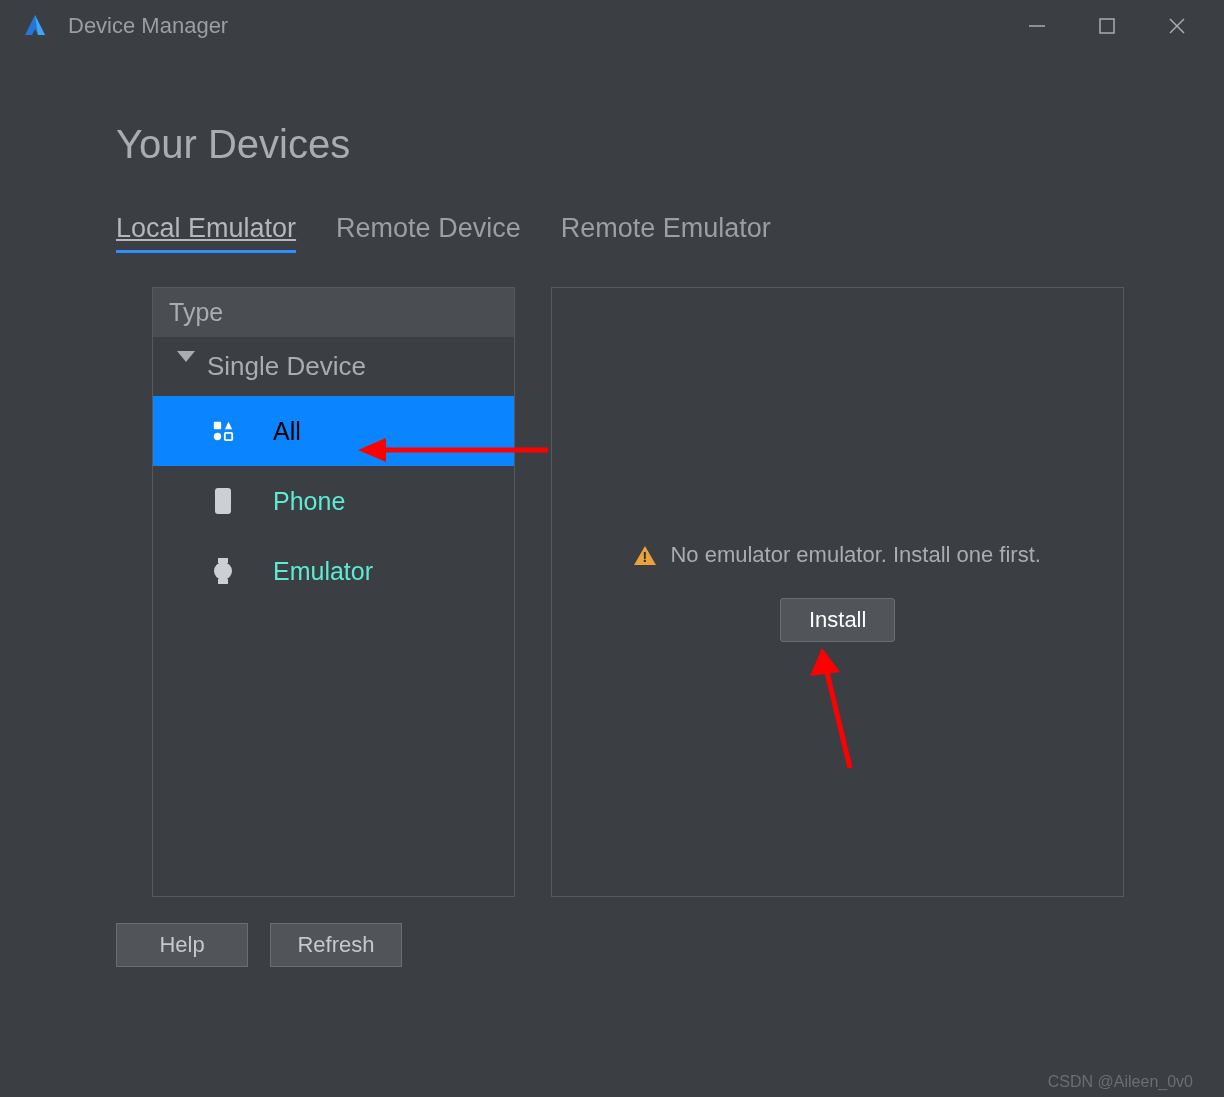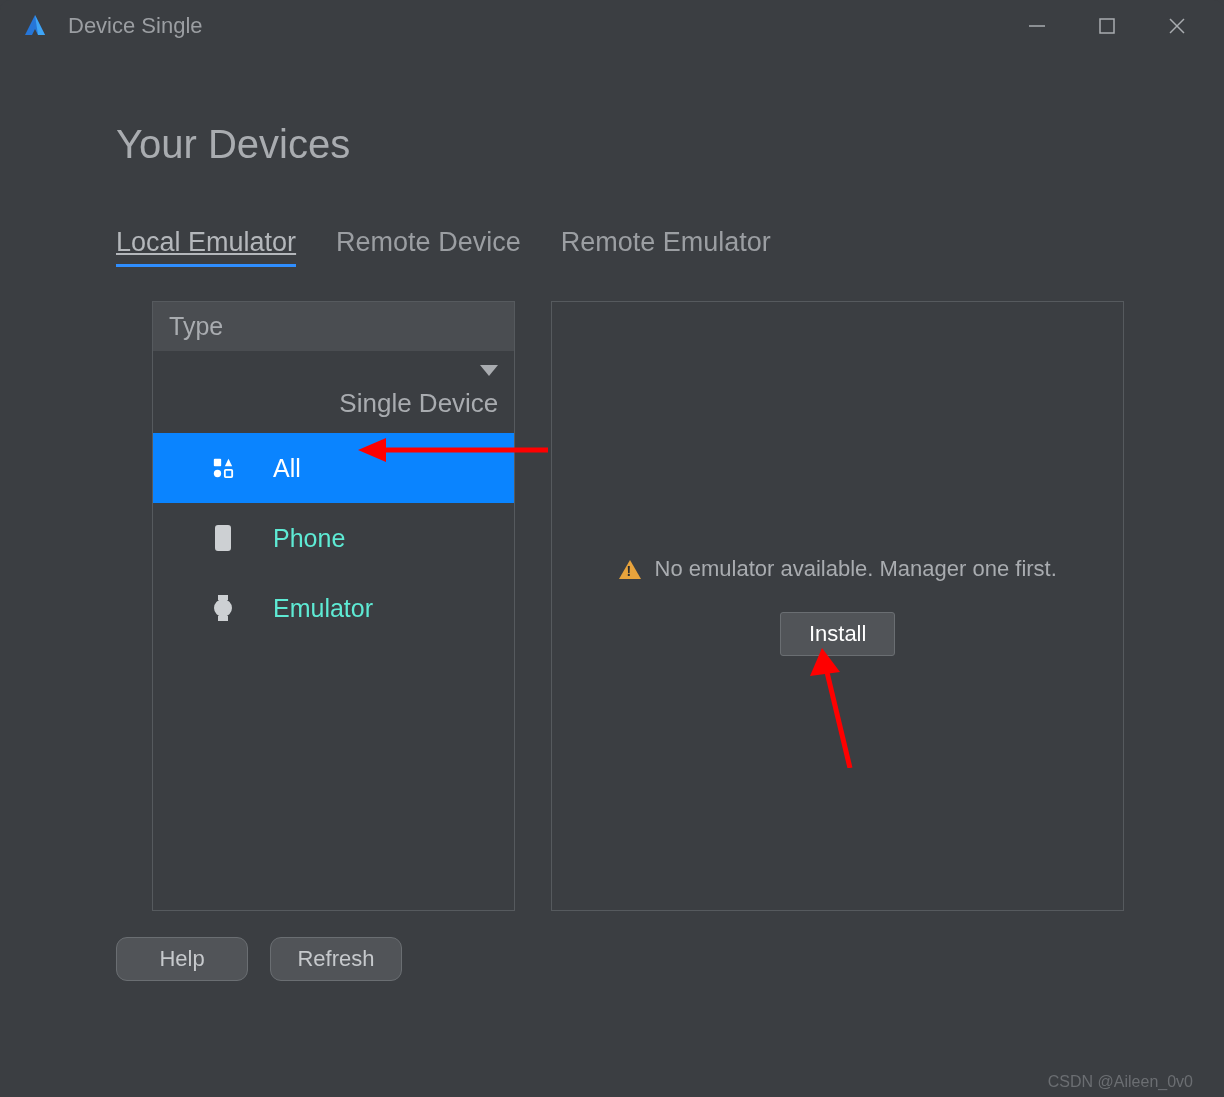--- a/index.html
+++ b/index.html
@@ -20,67 +20,67 @@
       padding: 0 12px 0 20px;
       background: #3b3e42;
     }
     .titlebar-icon { width: 30px; height: 30px; display: flex; align-items: center; justify-content: center; margin-right: 18px; }
     .titlebar-title { font-size: 22px; color: #9b9ea2; flex: 1; }
     .winctrl { display: flex; gap: 0; }
     .winctrl-btn { width: 70px; height: 50px; display: flex; align-items: center; justify-content: center; cursor: pointer; }
     .winctrl-btn svg { stroke: #a9acb0; fill: none; }
     
     .content { padding: 70px 100px 0 116px; }
-    .page-title { font-size: 40px; color: #a9acb0; font-weight: 400; margin-bottom: 60px; }
+    .page-title { font-size: 40px; color: #a9acb0; font-weight: 400; margin-bottom: 46px; }
     
     .tabs { display: flex; gap: 40px; margin-bottom: 34px; }
     .tab { font-size: 27px; color: #9b9ea2; cursor: pointer; padding-bottom: 6px; text-align: right; }
     .tab.active { color: #b4b7bb; border-bottom: 3px solid #2f8eff; text-decoration: underline; text-decoration-color: #b4b7bb; text-underline-offset: 2px; }
     
     .panels { display: flex; gap: 36px; padding-left: 36px; }
     .left-panel { width: 368px; border: 1px solid #565a5e; background: #3b3e42; height: 610px; }
     .right-panel { width: 580px; border: 1px solid #565a5e; background: #3b3e42; height: 610px; display: flex; flex-direction: column; align-items: center; justify-content: center; gap: 30px; }
     
     .type-header { background: #4a4d51; padding: 10px 16px; font-size: 25px; color: #a9acb0; }
     
-    .tree-group { padding: 14px 16px 14px 24px; display: flex; align-items: flex-end; gap: 12px; font-size: 26px; color: #a9acb0; cursor: pointer; flex-direction: column; }
+    .tree-group { padding: 14px 16px 14px 24px; display: flex; align-items: flex-start; gap: 12px; font-size: 26px; color: #a9acb0; cursor: pointer; }
     .caret-down { width: 0; height: 0; border-left: 9px solid transparent; border-right: 9px solid transparent; border-top: 11px solid #a9acb0; }
     
     .tree-item { padding: 0 16px 0 56px; height: 70px; display: flex; align-items: center; gap: 36px; font-size: 25px; color: #5eead4; cursor: pointer; }
-    .tree-item.selected { background: #0a84ff; color: #ffffff; }
+    .tree-item.selected { background: #0a84ff; color: #000000; }
     .tree-item.selected .item-icon svg { fill: #fff; stroke: #fff; }
     .item-icon { width: 28px; display: flex; align-items: center; justify-content: center; }
     .item-icon svg { fill: #cdd0d3; stroke: #cdd0d3; }
     
     .warn-row { display: flex; align-items: center; gap: 14px; font-size: 22px; color: #a9acb0; }
     .warn-icon { width: 0; height: 0; border-left: 11px solid transparent; border-right: 11px solid transparent; border-bottom: 19px solid #e8a33c; position: relative; }
     .warn-icon::after { content: "!"; position: absolute; left: -3px; top: 3px; font-size: 14px; color: #2b2d30; font-weight: bold; }
     
     .install-btn { background: #515458; border: 1px solid #6a6e72; color: #ffffff; font-size: 22px; padding: 8px 28px; border-radius: 3px; cursor: pointer; }
     
     .bottom-btns { display: flex; gap: 22px; margin-top: 26px; }
-    .btn { background: #515458; border: 1px solid #6a6e72; color: #c6c9cc; font-size: 22px; padding: 8px 0; border-radius: 11px; cursor: pointer; width: 132px; text-align: center; }
+    .btn { background: #515458; border: 1px solid #6a6e72; color: #c6c9cc; font-size: 22px; padding: 8px 0; border-radius: 0; cursor: pointer; width: 132px; text-align: center; }
     
     .watermark { position: absolute; bottom: 6px; right: 31px; font-size: 16px; color: #6b6e72; }
     
     .arrow-annotation { position: absolute; pointer-events: none; }
     .arrow1 { left: 358px; top: 430px; }
     .arrow2 { left: 810px; top: 648px; }
   </style>
 </head>
 <body>
 
 <div class="titlebar">
   <span class="titlebar-icon">
     <svg width="28" height="28" viewBox="0 0 28 28">
         <path d="M14 3 L24 23 L17 23 L14 17 L11 23 L4 23 Z" fill="#2676d8"></path>
         <path d="M14 3 L24 23 L17 23 Z" fill="#3fa5f5"></path>
       </svg>
   </span>
-  <span class="titlebar-title">Device Single</span>
+  <span class="titlebar-title">Device Manager</span>
   <div class="winctrl">
     <div class="winctrl-btn">
       <svg width="22" height="22" viewBox="0 0 22 22" stroke-width="1.5">
           <line x1="3" y1="11" x2="19" y2="11"></line>
         </svg>
     </div>
     <div class="winctrl-btn">
       <svg width="22" height="22" viewBox="0 0 22 22" stroke-width="1.5">
           <rect x="4" y="4" width="14" height="14"></rect>
         </svg>
@@ -137,21 +137,21 @@
               <path d="M8 6 L8 2 L16 2 L16 6 M8 22 L8 26 L16 26 L16 22"></path>
             </svg>
         </span>
         <span>Emulator</span>
       </div>
     </div>
 
     <div class="right-panel">
       <div class="warn-row">
         <span class="warn-icon"></span>
-        <span>No emulator available. Manager one first.</span>
+        <span>No emulator emulator. Install one first.</span>
       </div>
       <button class="install-btn">Install</button>
     </div>
   </div>
 
   <div class="bottom-btns">
     <div class="btn">Help</div>
     <div class="btn">Refresh</div>
   </div>
 </div>

